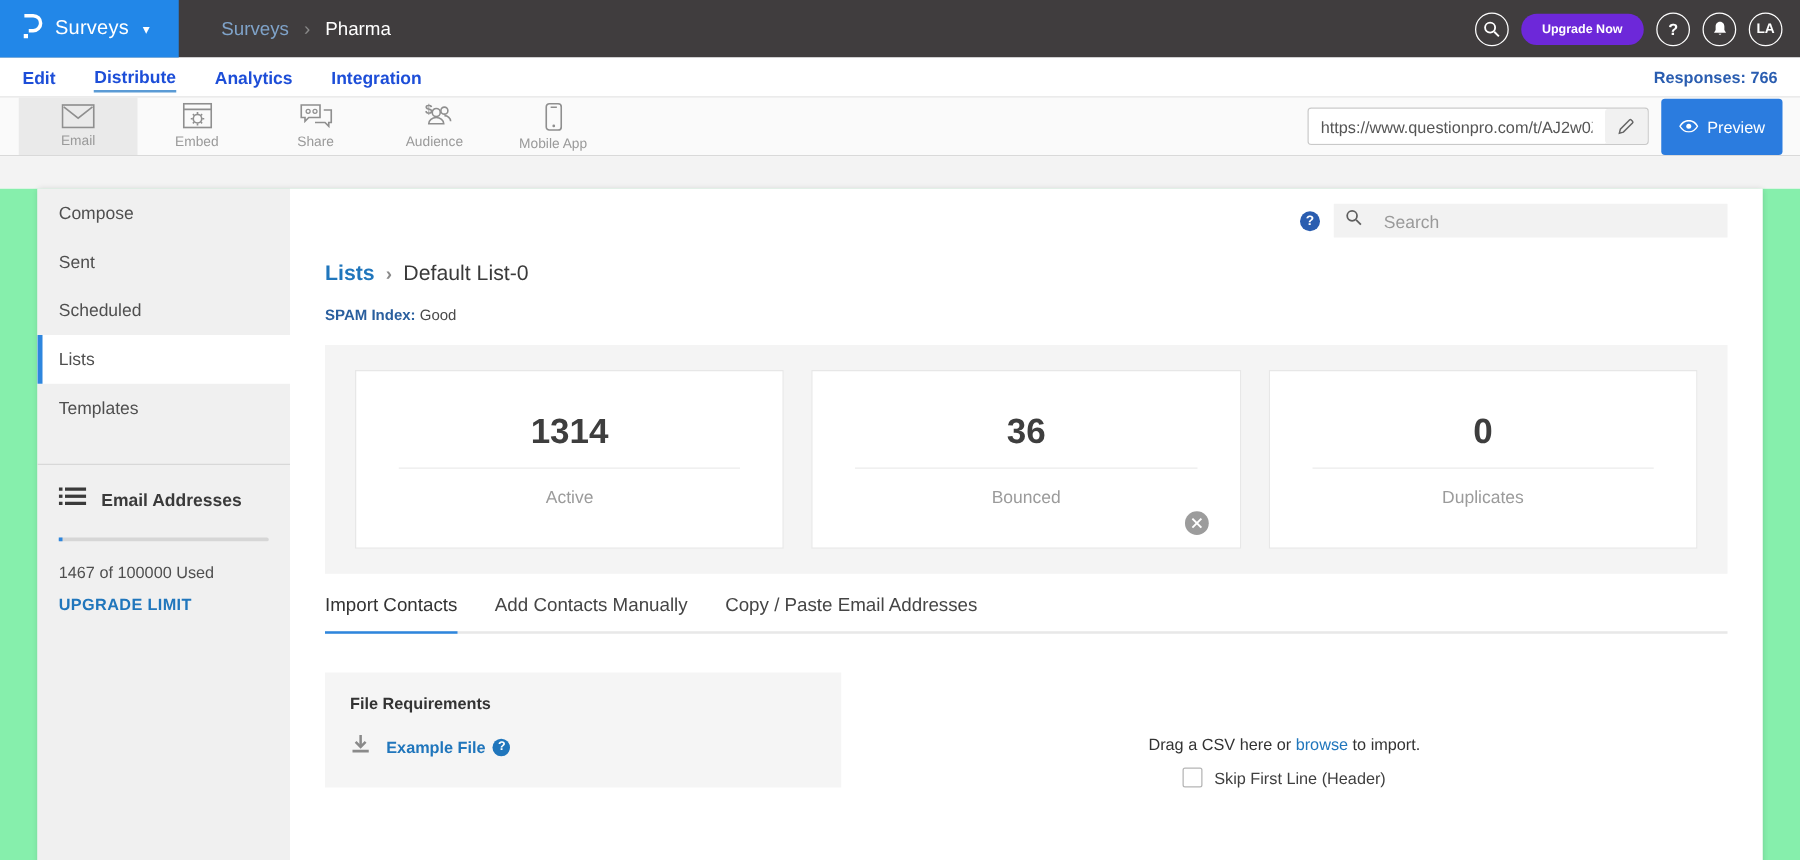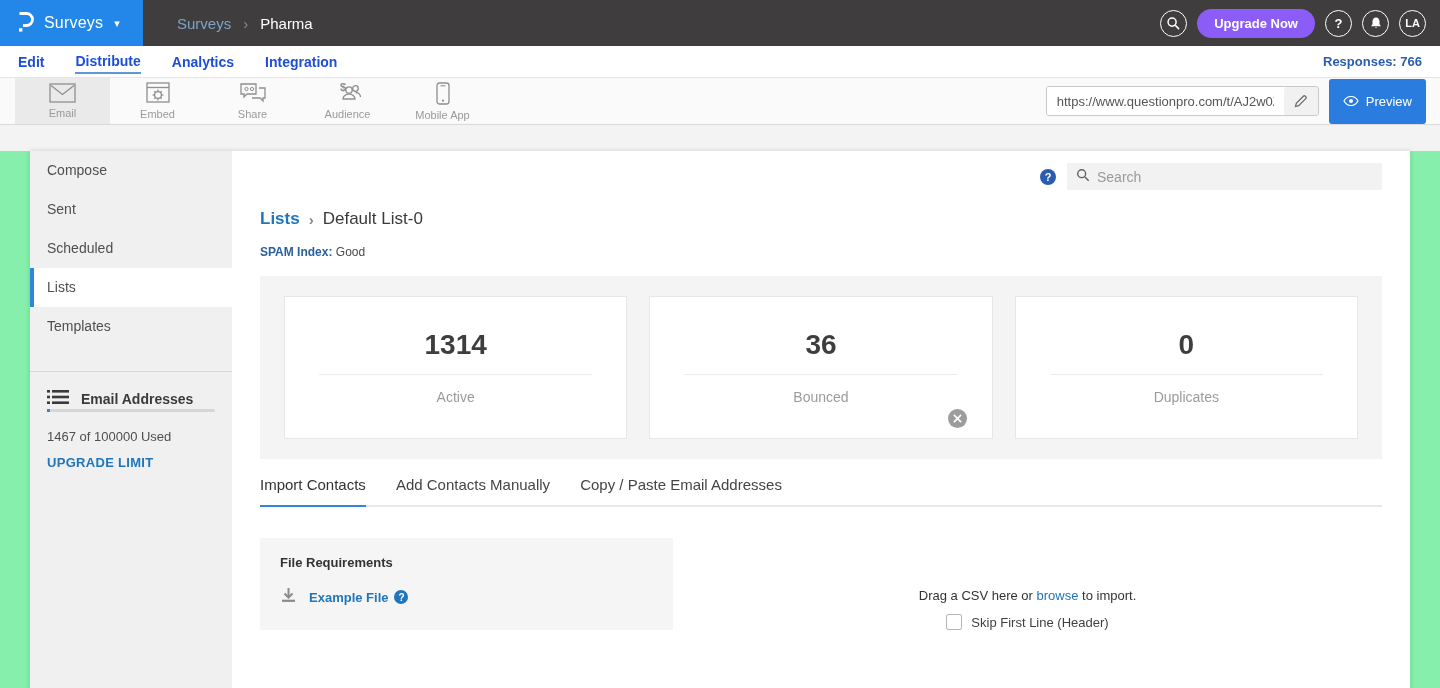--- a/index.html
+++ b/index.html
@@ -10,21 +10,21 @@
   .topbar { height:46px; display:flex; background:#403d3e; }
   .logo-block { width:143px; background:#2287e8; display:flex; align-items:center; padding-left:16px; gap:9px; cursor:pointer; flex:none; }
   .logo-block .product { color:#fff; font-size:16px; font-weight:500; letter-spacing:.2px; }
   .logo-block .caret { color:#fff; font-size:11px; margin-left:2px; }
   .top-breadcrumb { display:flex; align-items:center; gap:12px; padding-left:34px; flex:1; min-width:0; overflow:hidden; white-space:nowrap; }
   .top-breadcrumb .root { color:#7fa3c9; font-size:15px; cursor:pointer; }
   .top-breadcrumb .sep { color:#8a8a8a; font-size:15px; }
   .top-breadcrumb .current { color:#fff; font-size:15px; font-weight:500; }
   .topbar-right { display:flex; align-items:center; gap:10px; padding-right:14px; flex:none; }
   .circle-btn { width:27px; height:27px; border:1.5px solid #fff; border-radius:50%; display:flex; align-items:center; justify-content:center; color:#fff; font-size:13px; font-weight:700; cursor:pointer; background:transparent; }
-  .upgrade-btn { background:#8b5cf6; color:#fff; font-size:13px; font-weight:700; border:none; border-radius:15px; padding:7px 17px; cursor:pointer; }
+  .upgrade-btn { background:#6d28d9; color:#fff; font-size:10px; font-weight:700; border:none; border-radius:15px; padding:7px 17px; cursor:pointer; }
 
   
   .subnav { height:31px; background:#fff; display:flex; align-items:center; padding:0 18px; }
   .subnav-items { display:flex; gap:31px; align-items:center; }
   .subnav-item { font-size:14px; font-weight:600; color:#1d4ed8; cursor:pointer; padding:4px 0 3px; }
   .subnav-item.active { border-bottom:2px solid #5b9bd5; }
   .subnav-right { margin-left:auto; font-size:13px; font-weight:600; color:#2a5db0; }
 
   
   .toolbar { height:48px; background:#fafafa; border-top:1px solid #e6e6e6; border-bottom:1px solid #d9d9d9; display:flex; align-items:stretch; padding-left:15px; }
@@ -42,32 +42,32 @@
   .band { height:26px; background:#f3f3f3; }
   .page { height:643px; background:#86efac; padding:0 30px; }
   .card { display:flex; height:100%; background:#fff; box-shadow:0 0 5px rgba(0,0,0,.16); }
 
   
   .sidebar { width:202px; flex:none; background:#f0f0f0; display:flex; flex-direction:column; }
   .side-item { height:39px; line-height:39px; padding-left:17px; font-size:14px; color:#4f4f4f; cursor:pointer; }
   .side-item.active { background:#fff; border-left:4px solid #2e86de; padding-left:13px; }
   .side-divider { border-top:1px solid #d8d8d8; margin-top:25px; }
   .email-block { padding:17px; }
-  .email-head { display:flex; align-items:center; gap:12px; }
+  .email-head { display:flex; align-items:center; gap:12px; margin-bottom:20px; }
   .email-head .etitle { font-size:14px; font-weight:700; color:#3a3a3a; }
   .progress { height:3px; background:#d6d6d6; border-radius:2px; margin-bottom:17px; position:relative; }
   .progress .fill { position:absolute; left:0; top:0; bottom:0; width:2%; background:#2e86de; }
   .usage { font-size:13px; color:#4f4f4f; margin-bottom:11px; }
   .upgrade-limit { font-size:13px; font-weight:700; color:#2076bc; letter-spacing:.3px; cursor:pointer; }
 
   
   .main { flex:1; padding:12px 28px 0 28px; background:#fff; min-width:0; }
   .search-row { display:flex; justify-content:flex-end; align-items:center; gap:11px; }
   .help-dot { width:16px; height:16px; border-radius:50%; background:#2a5db0; color:#fff; font-size:11px; font-weight:700; display:flex; align-items:center; justify-content:center; cursor:pointer; flex:none; }
-  .search-box { width:315px; height:27px; background:#f2f2f2; display:flex; align-items:center; padding:0 9px; gap:7px; }
+  .search-box { width:315px; height:27px; background:#f2f2f2; display:flex; align-items:center; padding:0 9px; gap:17px; }
   .search-box input { border:none; outline:none; background:transparent; flex:1; font-size:14px; color:#555; font-family:"Liberation Sans", sans-serif; }
   .search-box input::placeholder { color:#9a9a9a; }
 
   .crumb-row { margin-top:19px; display:flex; align-items:center; gap:9px; font-size:17px; }
   .crumb-row .parent { color:#2076bc; font-weight:600; cursor:pointer; }
   .crumb-row .sep { color:#8a8a8a; font-size:15px; font-weight:700; }
   .crumb-row .current { color:#3a3a3a; font-weight:500; }
   .spam-row { margin-top:16px; font-size:12px; }
   .spam-row .slabel { color:#2a5f9e; font-weight:600; }
   .spam-row .svalue { color:#4a4a4a; }

